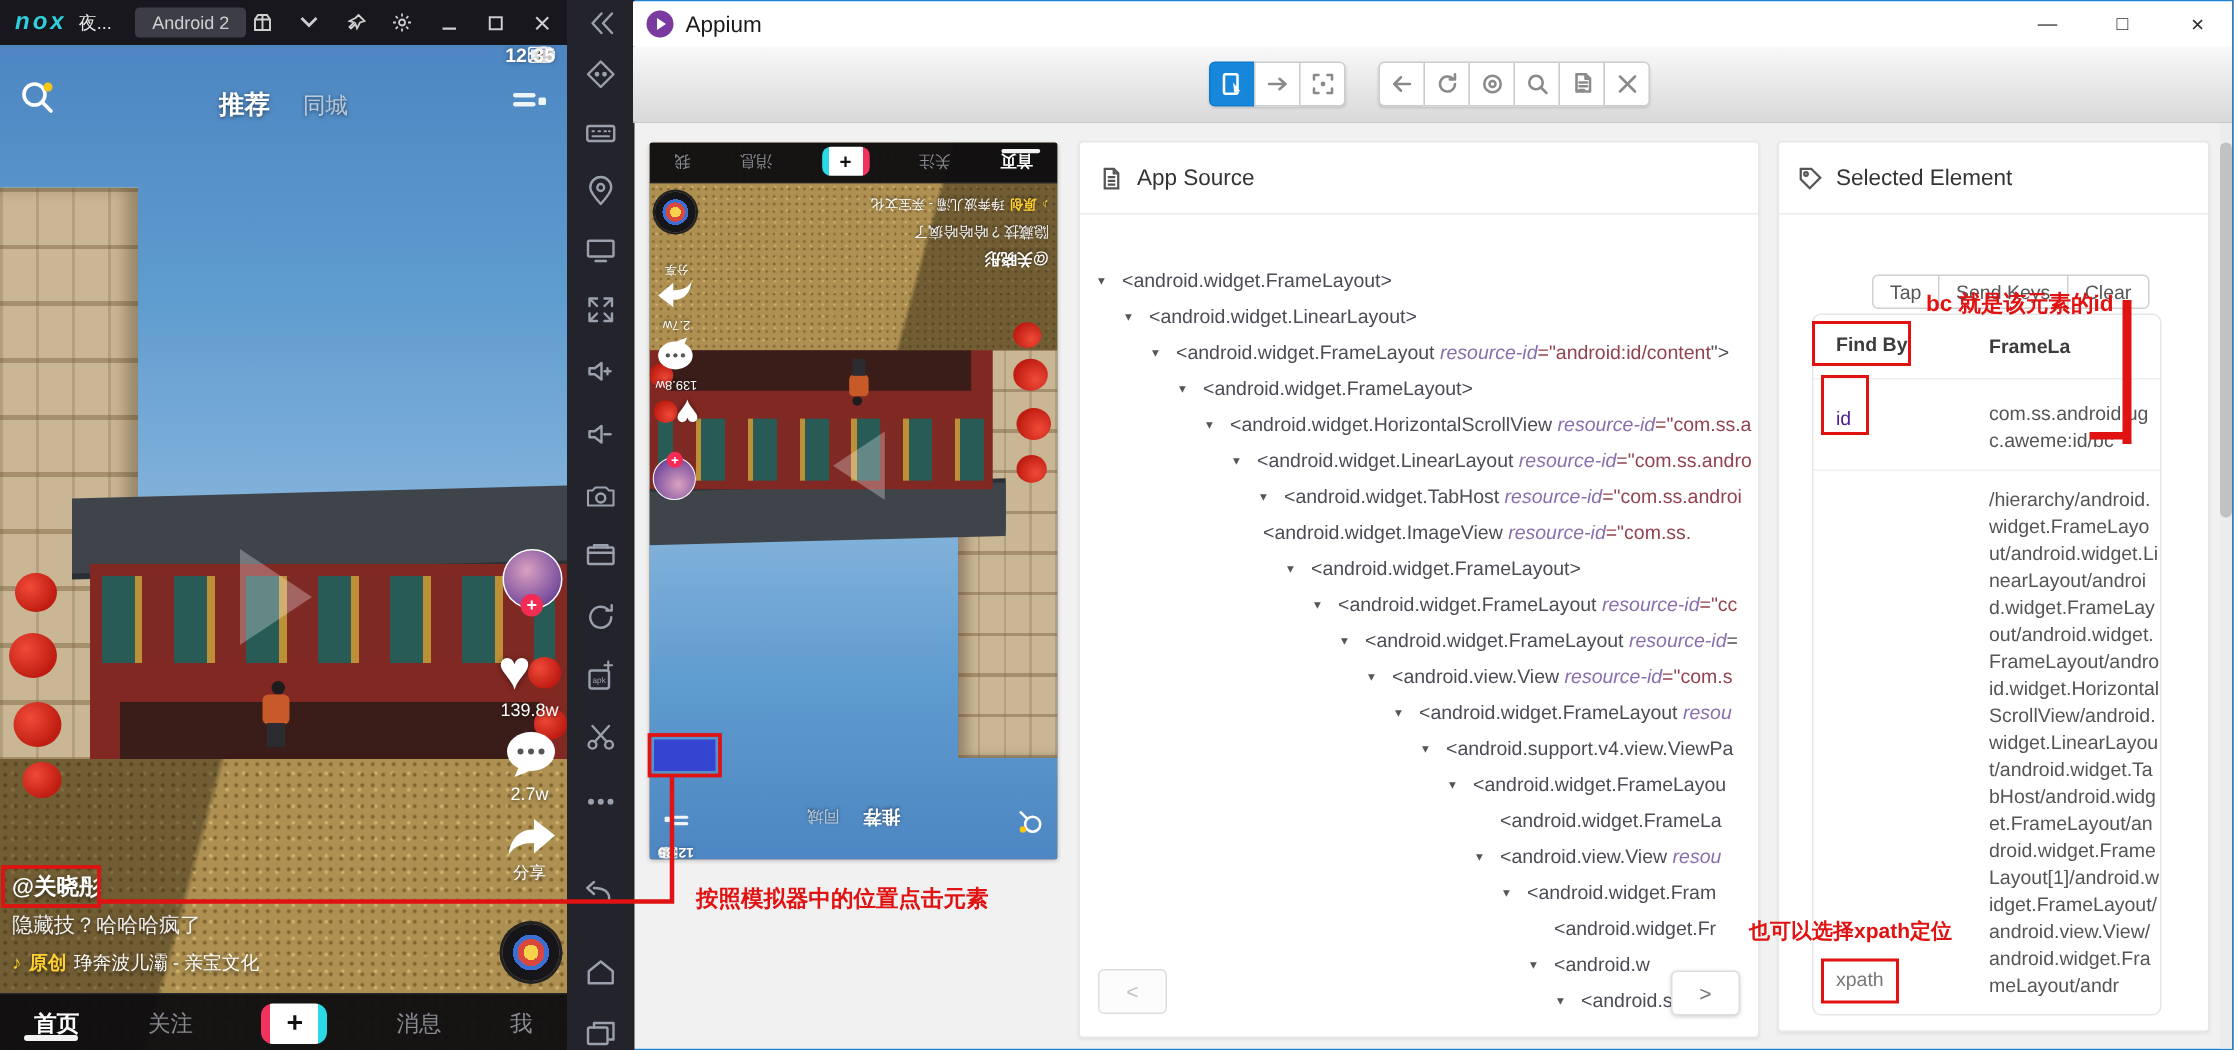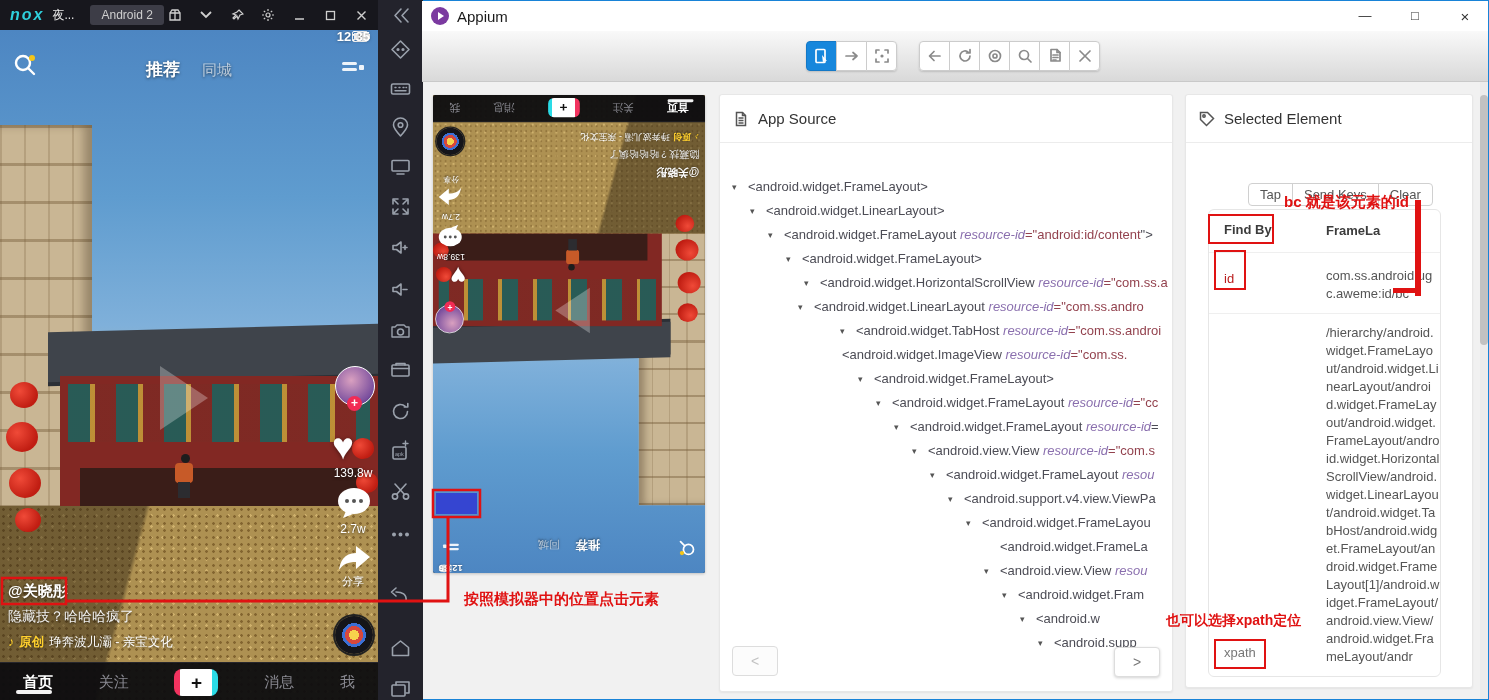--- a/index.html
+++ b/index.html
@@ -515,33 +515,34 @@
           <path d="M9.5 1.5v3h3M5.5 7h5M5.5 9.5h5M5.5 12h5"></path>
         </svg>
       <span>App Source</span>
     </div>
     <div class="tree" id="tree">
         <div class="tline" style="padding-left: 12px;"><span class="caret">▾</span><span>&lt;android.widget.FrameLayout</span><span>&gt;</span></div>
         <div class="tline" style="padding-left: 30px;"><span class="caret">▾</span><span>&lt;android.widget.LinearLayout</span><span>&gt;</span></div>
         <div class="tline" style="padding-left: 48px;"><span class="caret">▾</span><span>&lt;android.widget.FrameLayout</span><span class="attr"> resource-id</span><span class="val">="android:id/content</span><span>"&gt;</span></div>
         <div class="tline" style="padding-left: 66px;"><span class="caret">▾</span><span>&lt;android.widget.FrameLayout</span><span>&gt;</span></div>
         <div class="tline" style="padding-left: 84px;"><span class="caret">▾</span><span>&lt;android.widget.HorizontalScrollView</span><span class="attr"> resource-id</span><span class="val">="com.ss.a</span></div>
-        <div class="tline" style="padding-left: 78px;"><span class="caret">▾</span><span>&lt;android.widget.LinearLayout</span><span class="attr"> resource-id</span><span class="val">="com.ss.andro</span></div>
+        <div class="tline" style="padding-left: 102px;"><span class="caret">▾</span><span>&lt;android.widget.LinearLayout</span><span class="attr"> resource-id</span><span class="val">="com.ss.andro</span></div>
         <div class="tline" style="padding-left: 120px;"><span class="caret">▾</span><span>&lt;android.widget.TabHost</span><span class="attr"> resource-id</span><span class="val">="com.ss.androi</span></div>
         <div class="tline" style="padding-left: 106px;"><span class="caret" style="visibility: hidden;">▾</span><span>&lt;android.widget.ImageView</span><span class="attr"> resource-id</span><span class="val">="com.ss.</span></div>
         <div class="tline" style="padding-left: 138px;"><span class="caret">▾</span><span>&lt;android.widget.FrameLayout</span><span>&gt;</span></div>
         <div class="tline" style="padding-left: 156px;"><span class="caret">▾</span><span>&lt;android.widget.FrameLayout</span><span class="attr"> resource-id</span><span class="val">="cc</span></div>
         <div class="tline" style="padding-left: 174px;"><span class="caret">▾</span><span>&lt;android.widget.FrameLayout</span><span class="attr"> resource-id</span><span>=</span></div>
         <div class="tline" style="padding-left: 192px;"><span class="caret">▾</span><span>&lt;android.view.View</span><span class="attr"> resource-id</span><span class="val">="com.s</span></div>
         <div class="tline" style="padding-left: 210px;"><span class="caret">▾</span><span>&lt;android.widget.FrameLayout</span><span class="attr"> resou</span></div>
         <div class="tline" style="padding-left: 228px;"><span class="caret">▾</span><span>&lt;android.support.v4.view.ViewPa</span></div>
         <div class="tline" style="padding-left: 246px;"><span class="caret">▾</span><span>&lt;android.widget.FrameLayou</span></div>
         <div class="tline" style="padding-left: 264px;"><span class="caret" style="visibility: hidden;">▾</span><span>&lt;android.widget.FrameLa</span></div>
         <div class="tline" style="padding-left: 264px;"><span class="caret">▾</span><span>&lt;android.view.View</span><span class="attr"> resou</span></div>
         <div class="tline" style="padding-left: 282px;"><span class="caret">▾</span><span>&lt;android.widget.Fram</span></div>
+        <div class="tline" style="padding-left: 300px;"><span class="caret" style="visibility: hidden;">▾</span><span>&lt;android.widget.Fr</span></div>
         <div class="tline" style="padding-left: 300px;"><span class="caret">▾</span><span>&lt;android.w</span></div>
         <div class="tline" style="padding-left: 318px;"><span class="caret">▾</span><span>&lt;android.supp</span></div>
       </div>
   </div>
   <div class="abs pager pager-prev">&lt;</div>
   <div class="abs pager pager-next">&gt;</div>
 
   <div class="abs card sel-card">
     <div class="card-header">
       <svg viewBox="0 0 16 16">
@@ -554,21 +555,21 @@
       <span class="sel-btn">Tap</span>
       <span class="sel-btn">Send Keys</span>
       <span class="sel-btn">Clear</span>
     </div>
     <div class="sel-tbl">
       <div class="trow thead">
         <div class="tcell-l">Find By</div>
         <div class="tcell-r">FrameLa</div>
       </div>
       <div class="trow">
-        <div class="tcell-l" style="padding-top:18px;padding-bottom:18px;color:#b91c1c;">id</div>
+        <div class="tcell-l" style="padding-top:18px;padding-bottom:18px;color:#4c1d95;">id</div>
         <div class="tcell-r" style="padding-top:14px;">com.ss.android.ugc.aweme:id/bc</div>
       </div>
       <div class="trow xrow">
         <div class="tcell-l" style="color:#777;">xpath</div>
         <div class="tcell-r">/hierarchy/android.widget.FrameLayout/android.widget.LinearLayout/android.widget.FrameLayout/android.widget.FrameLayout/android.widget.HorizontalScrollView/android.widget.LinearLayout/android.widget.TabHost/android.widget.FrameLayout/android.widget.FrameLayout[1]/android.widget.FrameLayout/android.view.View/android.widget.FrameLayout/andr</div>
       </div>
     </div>
   </div>
 
   <div class="abs scrollbar-track"></div>

